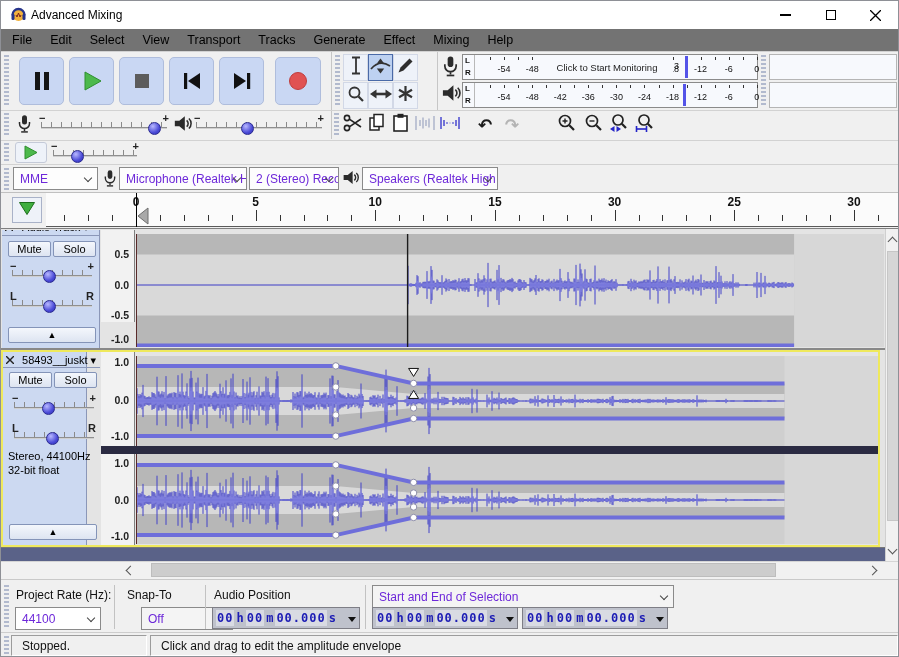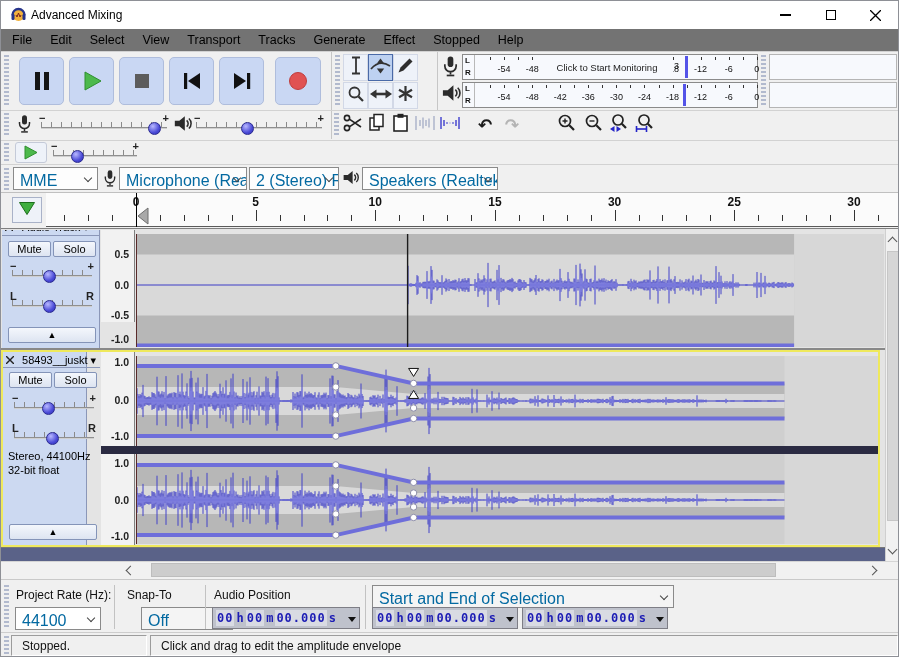--- a/index.html
+++ b/index.html
@@ -11,21 +11,21 @@
 .wbtn{position:absolute;top:0;width:45px;height:28px;display:flex;align-items:center;justify-content:center}
 .menubar{position:absolute;top:28px;left:0;right:0;height:22px;background:#737373;display:flex;align-items:center;padding-left:2px}
 .mi{padding:3px 9px;font-size:12.5px;color:#000}
 .hline{position:absolute;height:1px;background:#d2d2d2;left:0;right:0}
 .vline{position:absolute;width:1px;background:#c6c6c6}
 .tbtn{position:absolute;background:#c9d7f3;border:1px solid #afbddc;border-radius:5px;display:flex;align-items:center;justify-content:center}
 .toolbtn{position:absolute;width:25px;height:27px;background:#eef2f9;border:1px solid #d2d8e6;display:flex;align-items:center;justify-content:center}
 .toolbtn.sel{background:#bdd1f1;border:1px solid #4a6aa8}
 .ebtn{position:absolute;width:24px;height:25px;display:flex;align-items:center;justify-content:center}
 .grip{position:absolute;width:5px;background:repeating-linear-gradient(180deg,#b2bace 0 2px,rgba(0,0,0,0) 2px 4px)}
-.combo{position:absolute;background:#fdfdfd;border:1px solid #8a8a8a;font-size:16px;color:#0369a1;padding:4px 18px 0 6px;height:23px;white-space:nowrap;overflow:hidden}
+.combo{position:absolute;background:#fdfdfd;border:1px solid #8a8a8a;font-size:12px;color:#6d28d9;padding:4px 18px 0 6px;height:23px;white-space:nowrap;overflow:hidden}
 .chev{position:absolute;right:6px;top:7px;width:6px;height:6px;border-right:1.6px solid #444;border-bottom:1.6px solid #444;transform:rotate(45deg)}
 .vsep{position:absolute;width:1px;background:#c2c2c2}
 .label{position:absolute;font-size:12px;color:#111;white-space:nowrap}
 .timefield{position:absolute;height:22px;background:#bfc2cc;border:1px solid #7e7e86;color:#1d1db5;font-family:"DejaVu Sans Mono",monospace;font-size:12px;font-weight:bold;display:flex;align-items:center;padding:0 14px 0 3px}
 .timefield b{background:#d9dbe3;padding:1px 1px;letter-spacing:1px}
 .timefield i{font-style:normal;padding:0 2px}
 .tfdd{position:absolute;right:3px;top:9px;width:0;height:0;border-left:4px solid transparent;border-right:4px solid transparent;border-top:5px solid #111}
 .cell{position:absolute;background:#f0f0f0;border:1px solid;border-color:#9c9c9c #fff #fff #9c9c9c;font-size:12px;color:#111;display:flex;align-items:center;padding-left:10px}
 .mutebtn{position:absolute;height:16px;background:linear-gradient(#f4f7fc,#dde4f1);border:1px solid #8494b8;border-radius:2px;font-size:11px;display:flex;align-items:center;justify-content:center;color:#000}
 .panel{position:absolute;background:#ccd9f1;border-right:1px solid #8b97b8}
@@ -79,21 +79,21 @@
 
   <div class="menubar" id="menubar">
       <span class="mi">File</span>
       <span class="mi">Edit</span>
       <span class="mi">Select</span>
       <span class="mi">View</span>
       <span class="mi">Transport</span>
       <span class="mi">Tracks</span>
       <span class="mi">Generate</span>
       <span class="mi">Effect</span>
-      <span class="mi">Stopped</span>
+      <span class="mi">Mixing</span>
       <span class="mi">Help</span>
     </div>
   <div class="hline" style="top:50px"></div>
 
   <div class="grip" style="left:3px;top:54px;height:52px"></div>
 
   <div class="tbtn" style="left:18px;top:56px;width:45px;height:48px">
       <svg width="20" height="20">
         <rect x="3" y="1" width="5" height="18" fill="#151515"></rect>
         <rect x="12" y="1" width="5" height="18" fill="#151515"></rect>

